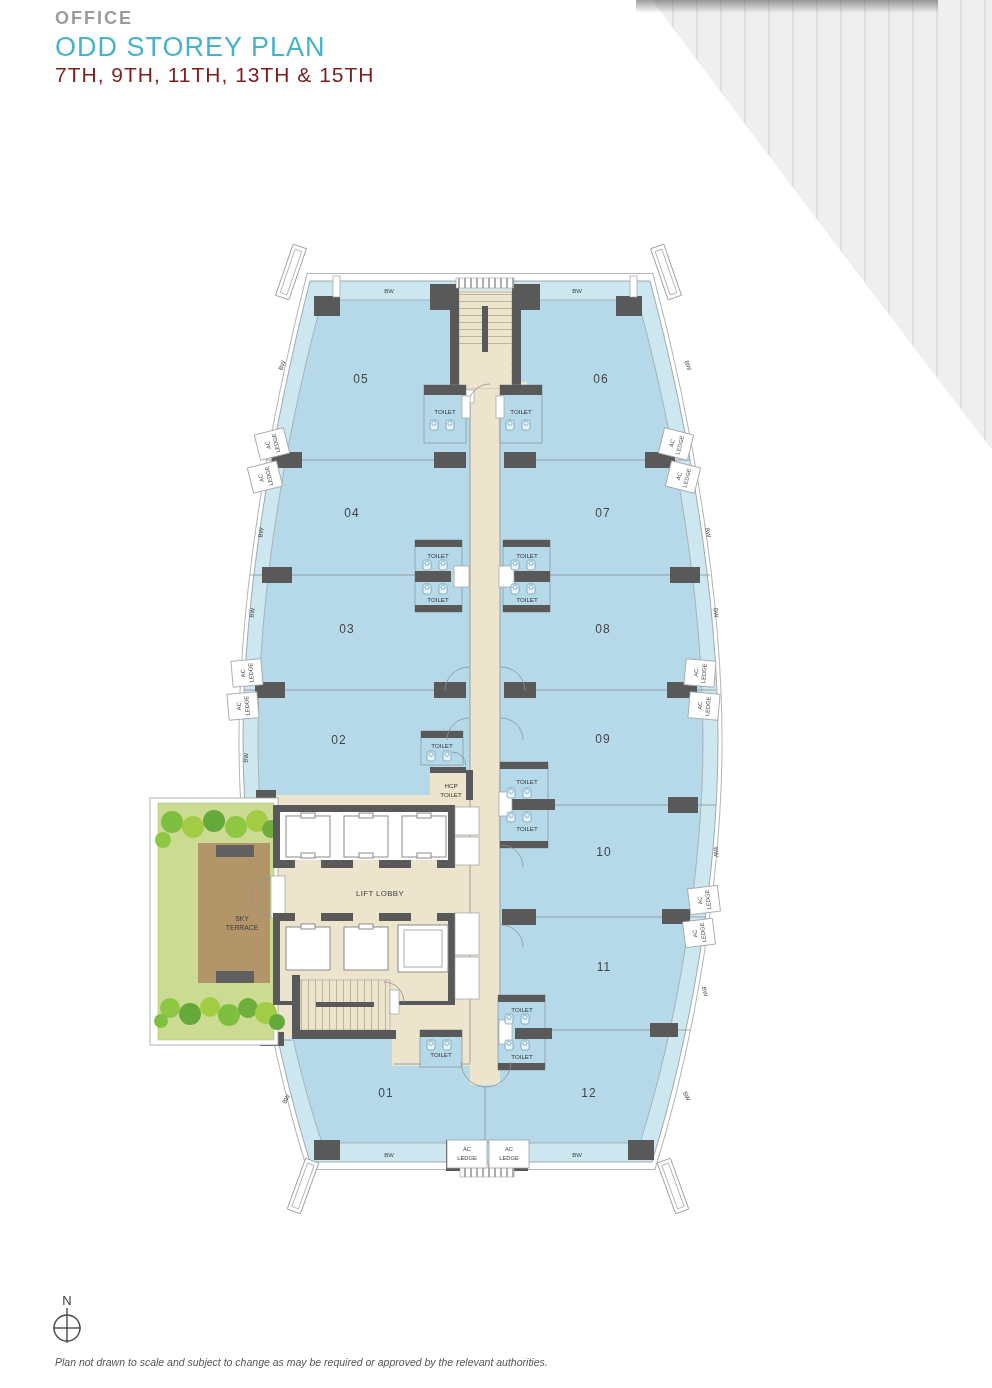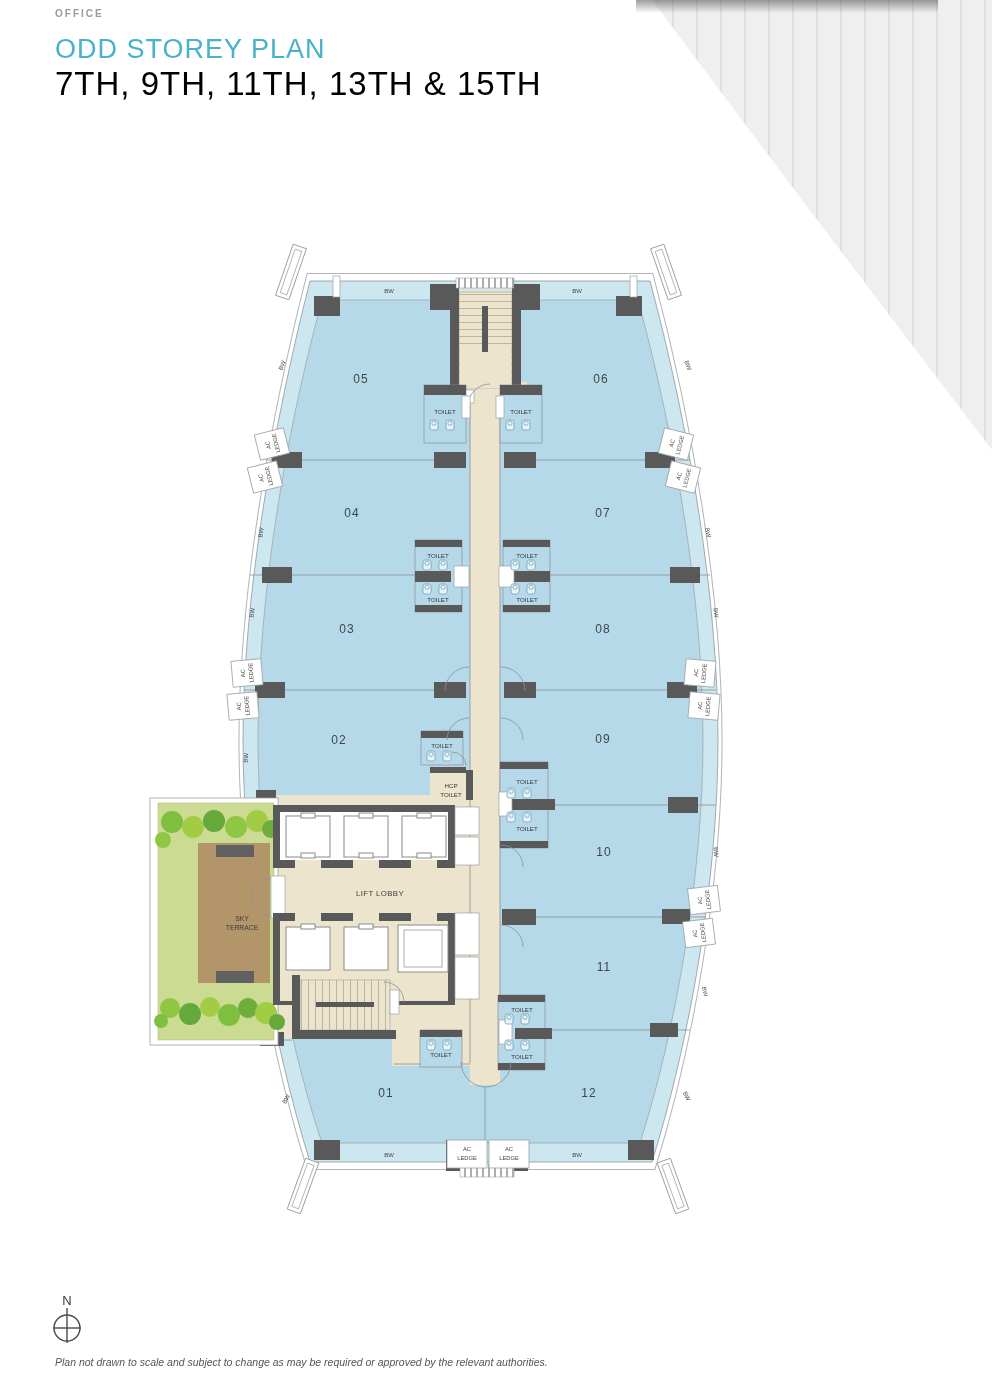--- a/index.html
+++ b/index.html
@@ -1,22 +1,22 @@
 <!DOCTYPE html>
 <html><head>
 <meta charset="utf-8">
 <style>
   html,body{margin:0;padding:0;background:#fff;}
   #page{position:relative;width:992px;height:1388px;background:#fff;overflow:hidden;
         font-family:"Liberation Sans",sans-serif;}
   #plan-svg{position:absolute;left:0;top:0;}
   #header{position:absolute;left:55px;top:8px;z-index:5;}
-  #header .cat{font-size:10px;letter-spacing:2px;color:#9b9b9b;font-weight:bold;}
-  #header .title{font-size:27px;letter-spacing:1px;color:#47b2ca;margin-top:15px;}
-  #header .subtitle{font-size:33px;letter-spacing:1px;color:#000000;}
+  #header .cat{font-size:18px;letter-spacing:2px;color:#9b9b9b;font-weight:bold;}
+  #header .title{font-size:27px;letter-spacing:1px;color:#47b2ca;margin-top:3px;}
+  #header .subtitle{font-size:21px;letter-spacing:1px;color:#7f1d1d;}
   #footer{position:absolute;left:55px;top:1356px;z-index:5;font-size:10.5px;color:#555;font-style:italic;}
   text{font-family:"Liberation Sans",sans-serif;fill:#3a3a3a;}
   .t-toilet{font-size:6.2px;text-anchor:middle;}
   .t-bw{font-size:6px;text-anchor:middle;fill:#444;}
   .t-ledge{font-size:5.8px;text-anchor:middle;fill:#444;}
   .t-unit{font-size:12px;letter-spacing:1px;text-anchor:middle;fill:#414549;}
   .t-room{font-size:7.8px;letter-spacing:.4px;text-anchor:middle;}
   .t-sky{font-size:6.8px;text-anchor:middle;}
   .ln{stroke:#8b9196;stroke-width:.8;fill:none;}
   .wall{fill:#595959;}

